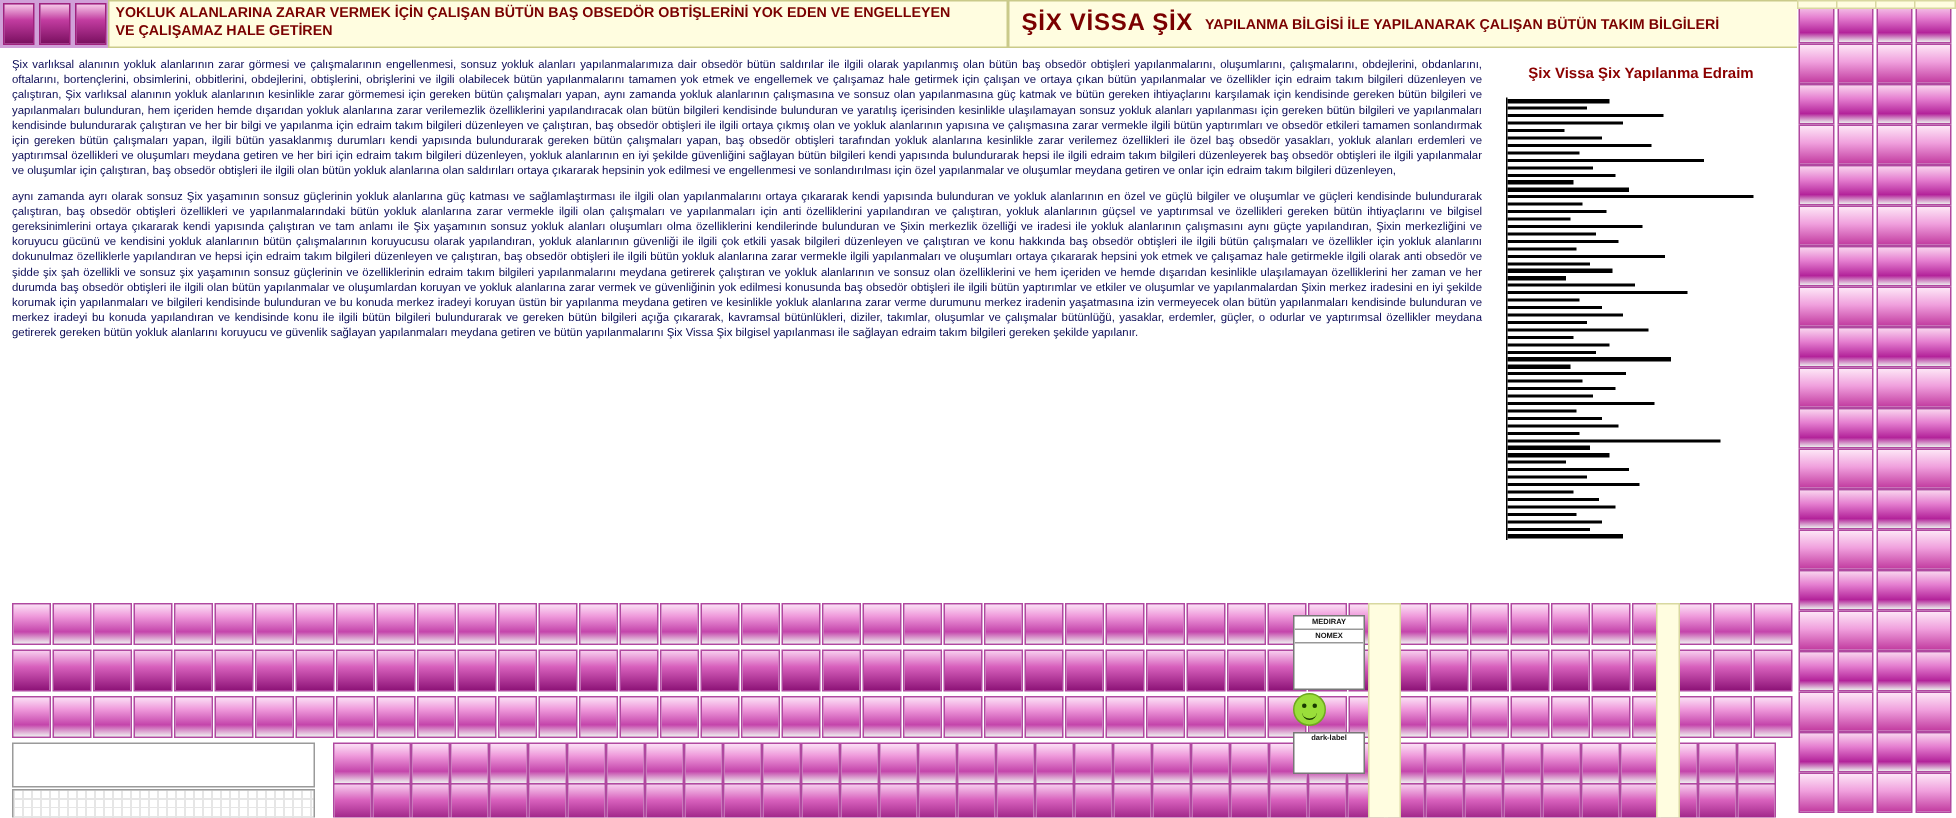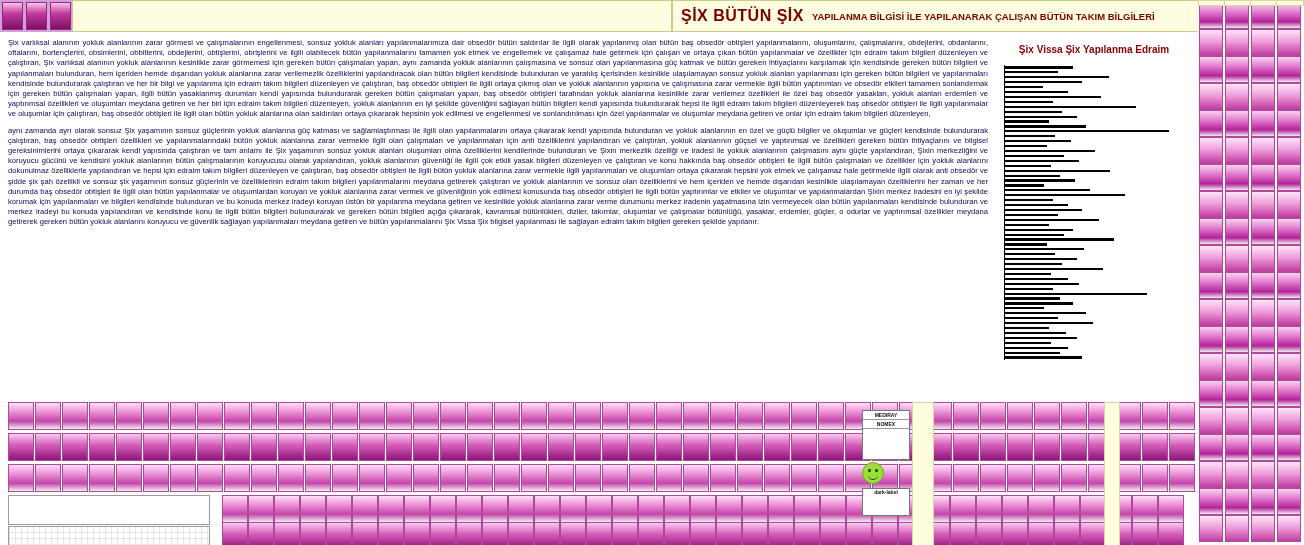--- a/index.html
+++ b/index.html
@@ -71,23 +71,25 @@
 
 <div class="page">
 
   <div class="hdr">
     <div class="hdr-left">
       <div class="thumb"></div>
       <div class="thumb"></div>
       <div class="thumb"></div>
     </div>
     <div class="hdr-mid">
+      <div class="t">YOKLUK ALANLARINA ZARAR VERMEK İÇİN ÇALIŞAN BÜTÜN BAŞ OBSEDÖR OBTİŞLERİNİ YOK EDEN VE ENGELLEYEN</div>
+      <div class="t">VE ÇALIŞAMAZ HALE GETİREN</div>
     </div>
     <div class="hdr-right">
-      <div class="big">ŞİX BÜTÜN ŞİX</div>
+      <div class="big">ŞİX VİSSA ŞİX</div>
       <div class="sub">YAPILANMA BİLGİSİ İLE YAPILANARAK ÇALIŞAN BÜTÜN TAKIM BİLGİLERİ</div>
     </div>
   </div>
 
   <div class="body-wrap">
     <div class="bodytext">
       <p>Şix varlıksal alanının yokluk alanlarının zarar görmesi ve çalışmalarının engellenmesi, sonsuz yokluk alanları yapılanmalarımıza dair obsedör bütün saldırılar ile ilgili olarak yapılanmış olan bütün baş obsedör obtişleri yapılanmalarını, oluşumlarını, çalışmalarını, obdejlerini, obdanlarını, oftalarını, bortençlerini, obsimlerini, obbitlerini, obdejlerini, obtişlerini, obrişlerini ve ilgili olabilecek bütün yapılanmalarını tamamen yok etmek ve engellemek ve çalışamaz hale getirmek için çalışan ve ortaya çıkan bütün yapılanmalar ve özellikler için edraim takım bilgileri düzenleyen ve çalıştıran, Şix varlıksal alanının yokluk alanlarının kesinlikle zarar görmemesi için gereken bütün çalışmaları yapan, aynı zamanda yokluk alanlarının çalışmasına ve sonsuz olan yapılanmasına güç katmak ve bütün gereken ihtiyaçlarını karşılamak için kendisinde gereken bütün bilgileri ve yapılanmaları bulunduran, hem içeriden hemde dışarıdan yokluk alanlarına zarar verilemezlik özelliklerini yapılandıracak olan bütün bilgileri kendisinde bulunduran ve yaratılış içerisinden kesinlikle ulaşılamayan sonsuz yokluk alanları yapılanması için gereken bütün bilgileri ve yapılanmaları kendisinde bulundurarak çalıştıran ve her bir bilgi ve yapılanma için edraim takım bilgileri düzenleyen ve çalıştıran, baş obsedör obtişleri ile ilgili ortaya çıkmış olan ve yokluk alanlarının yapısına ve çalışmasına zarar vermekle ilgili bütün yaptırımları ve obsedör etkileri tamamen sonlandırmak için gereken bütün çalışmaları yapan, ilgili bütün yasaklanmış durumları kendi yapısında bulundurarak gereken bütün çalışmaları yapan, baş obsedör obtişleri tarafından yokluk alanlarına kesinlikle zarar verilemez özellikleri ile özel baş obsedör yasakları, yokluk alanları erdemleri ve yaptırımsal özellikleri ve oluşumları meydana getiren ve her biri için edraim takım bilgileri düzenleyen, yokluk alanlarının en iyi şekilde güvenliğini sağlayan bütün bilgileri kendi yapısında bulundurarak hepsi ile ilgili edraim takım bilgileri düzenleyerek baş obsedör obtişleri ile ilgili yapılanmalar ve oluşumlar için çalıştıran, baş obsedör obtişleri ile ilgili olan bütün yokluk alanlarına olan saldırıları ortaya çıkararak hepsinin yok edilmesi ve engellenmesi ve sonlandırılması için özel yapılanmalar ve oluşumlar meydana getiren ve onlar için edraim takım bilgileri düzenleyen,</p>
       <p>aynı zamanda ayrı olarak sonsuz Şix yaşamının sonsuz güçlerinin yokluk alanlarına güç katması ve sağlamlaştırması ile ilgili olan yapılanmalarını ortaya çıkararak kendi yapısında bulunduran ve yokluk alanlarının en özel ve güçlü bilgiler ve oluşumlar ve güçleri kendisinde bulundurarak çalıştıran, baş obsedör obtişleri özellikleri ve yapılanmalarındaki bütün yokluk alanlarına zarar vermekle ilgili olan çalışmaları ve yapılanmaları için anti özelliklerini yapılandıran ve çalıştıran, yokluk alanlarının güçsel ve yaptırımsal ve özellikleri gereken bütün ihtiyaçlarını ve bilgisel gereksinimlerini ortaya çıkararak kendi yapısında çalıştıran ve tam anlamı ile Şix yaşamının sonsuz yokluk alanları oluşumları olma özelliklerini kendilerinde bulunduran ve Şixin merkezlik özelliği ve iradesi ile yokluk alanlarının çalışmasını aynı güçte yapılandıran, Şixin merkezliğini ve koruyucu gücünü ve kendisini yokluk alanlarının bütün çalışmalarının koruyucusu olarak yapılandıran, yokluk alanlarının güvenliği ile ilgili çok etkili yasak bilgileri düzenleyen ve çalıştıran ve konu hakkında baş obsedör obtişleri ile ilgili bütün çalışmaları ve özellikler için yokluk alanlarını dokunulmaz özelliklerle yapılandıran ve hepsi için edraim takım bilgileri düzenleyen ve çalıştıran, baş obsedör obtişleri ile ilgili bütün yokluk alanlarına zarar vermekle ilgili yapılanmaları ve oluşumları ortaya çıkararak hepsini yok etmek ve çalışamaz hale getirmekle ilgili olarak anti obsedör ve şidde şix şah özellikli ve sonsuz şix yaşamının sonsuz güçlerinin ve özelliklerinin edraim takım bilgileri yapılanmalarını meydana getirerek çalıştıran ve yokluk alanlarının ve sonsuz olan özelliklerini ve hem içeriden ve hemde dışarıdan kesinlikle ulaşılamayan özelliklerini her zaman ve her durumda baş obsedör obtişleri ile ilgili olan bütün yapılanmalar ve oluşumlardan koruyan ve yokluk alanlarına zarar vermek ve güvenliğinin yok edilmesi konusunda baş obsedör obtişleri ile ilgili bütün yaptırımlar ve etkiler ve oluşumlar ve yapılanmalardan Şixin merkez iradesini en iyi şekilde korumak için yapılanmaları ve bilgileri kendisinde bulunduran ve bu konuda merkez iradeyi koruyan üstün bir yapılanma meydana getiren ve kesinlikle yokluk alanlarına zarar verme durumunu merkez iradenin yaşatmasına izin vermeyecek olan bütün yapılanmaları kendisinde bulunduran ve merkez iradeyi bu konuda yapılandıran ve kendisinde konu ile ilgili bütün bilgileri bulundurarak ve gereken bütün bilgileri açığa çıkararak, kavramsal bütünlükleri, diziler, takımlar, oluşumlar ve çalışmalar bütünlüğü, yasaklar, erdemler, güçler, o odurlar ve yaptırımsal özellikler meydana getirerek gereken bütün yokluk alanlarını koruyucu ve güvenlik sağlayan yapılanmaları meydana getiren ve bütün yapılanmalarını Şix Vissa Şix bilgisel yapılanması ile sağlayan edraim takım bilgileri gereken şekilde yapılanır.</p>
     </div>
 

